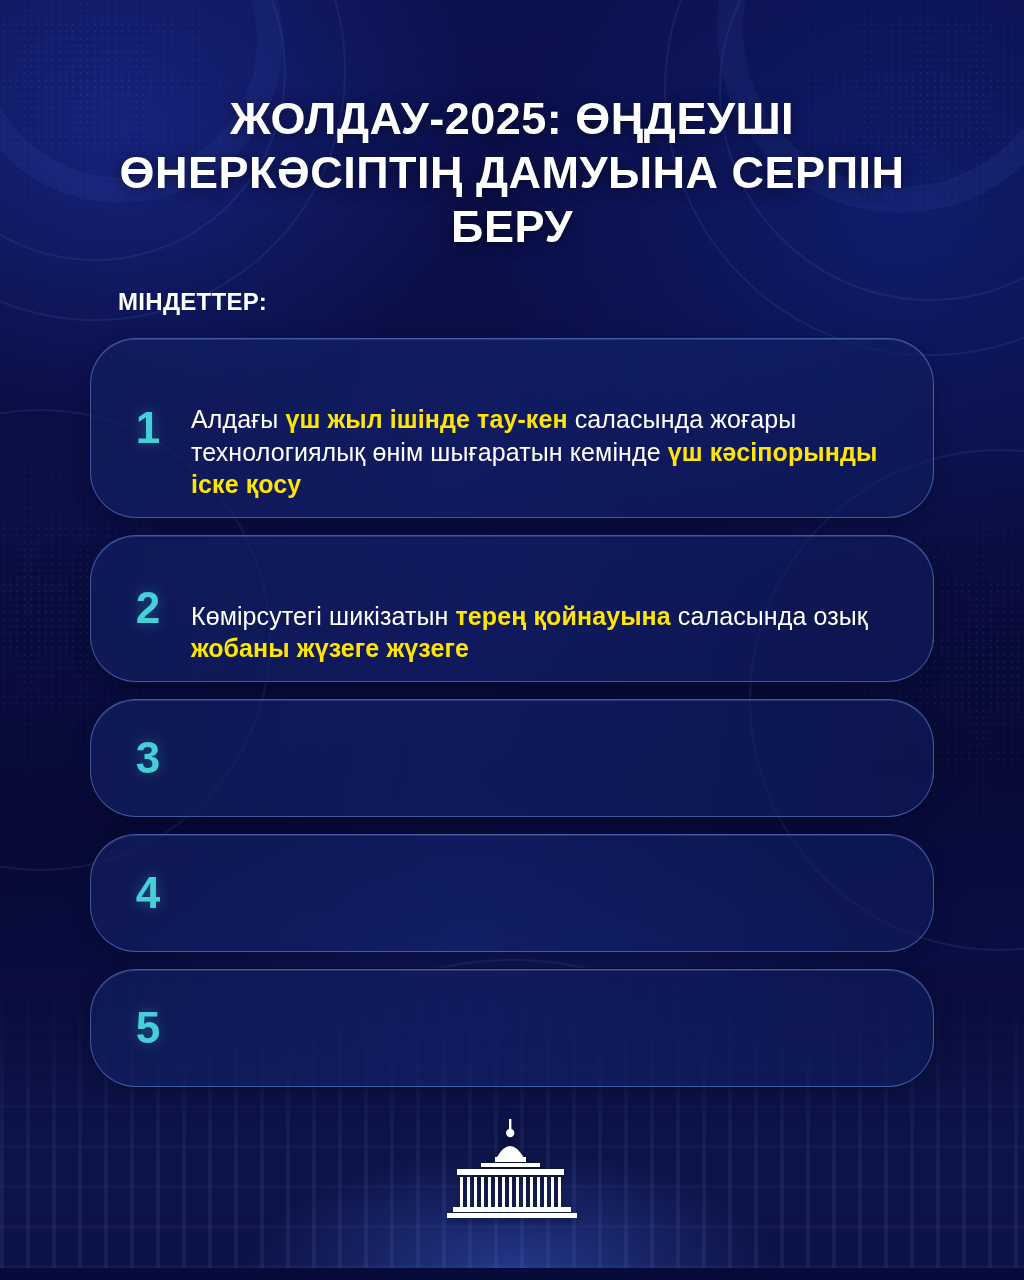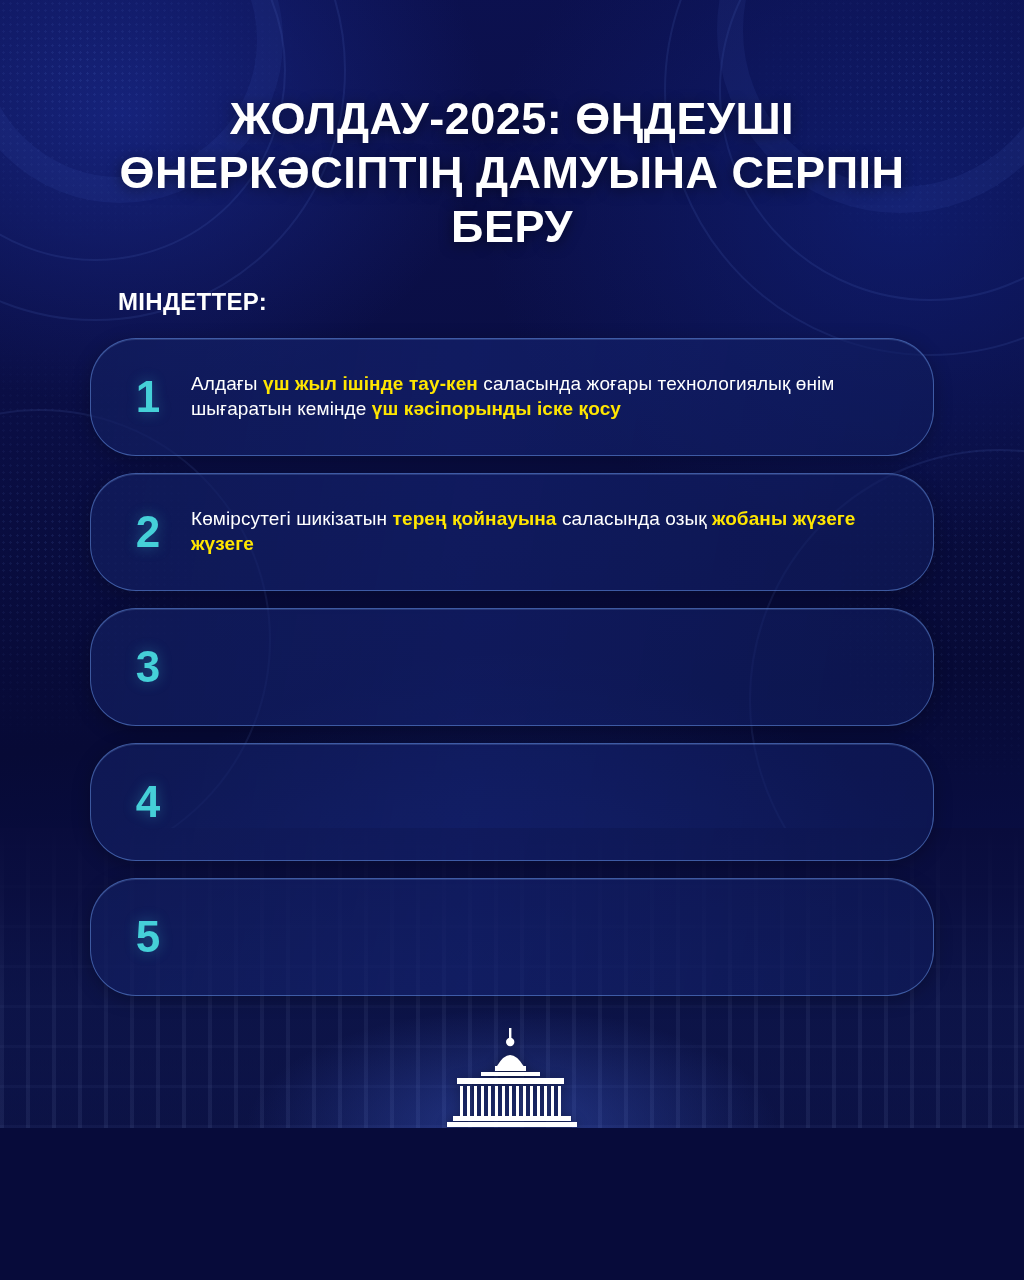--- a/index.html
+++ b/index.html
@@ -4,21 +4,21 @@
 <style>
   * { box-sizing: border-box; margin: 0; padding: 0; }
   html, body {
     width: 1024px; height: 1280px;
     font-family: "Liberation Sans", sans-serif;
     background: #070b3a;
     overflow: hidden;
   }
   .poster {
     position: relative;
-    width: 1024px; height: 1128px;
+    width: 1024px; height: 1268px;
     overflow: hidden;
     background:
       radial-gradient(ellipse 520px 420px at 12% 10%, rgba(30,50,160,0.55), rgba(10,14,60,0) 70%),
       radial-gradient(ellipse 600px 500px at 88% 18%, rgba(20,40,140,0.5), rgba(10,14,60,0) 70%),
       radial-gradient(ellipse 700px 600px at 50% 95%, rgba(40,70,180,0.35), rgba(8,10,45,0) 70%),
       linear-gradient(175deg, #0c1150 0%, #0a0e44 35%, #070a36 62%, #0b1355 100%);
   }
   
   .dots {
     position: absolute; inset: 0;
@@ -92,23 +92,24 @@
     flex: 0 0 86px;
     text-align: center;
     color: #45d0d8;
     font-size: 44px;
     font-weight: bold;
     line-height: 1;
     text-shadow: 0 0 14px rgba(60,200,220,0.35);
   }
   .text {
     color: #ffffff;
-    font-size: 19px;
+    font-size: 25px;
     line-height: 1.30;
     letter-spacing: 0.1px;
+    margin-top: 48px;
   }
   .text b { color: #ffe600; font-weight: bold; }
 
   .emblem {
     position: relative; z-index: 6;
     margin: 24px auto 0;
     width: 180px; height: 110px;
     display: flex; align-items: flex-end; justify-content: center;
   }
   .emblem svg { filter: drop-shadow(0 2px 6px rgba(0,0,0,0.45)); }

